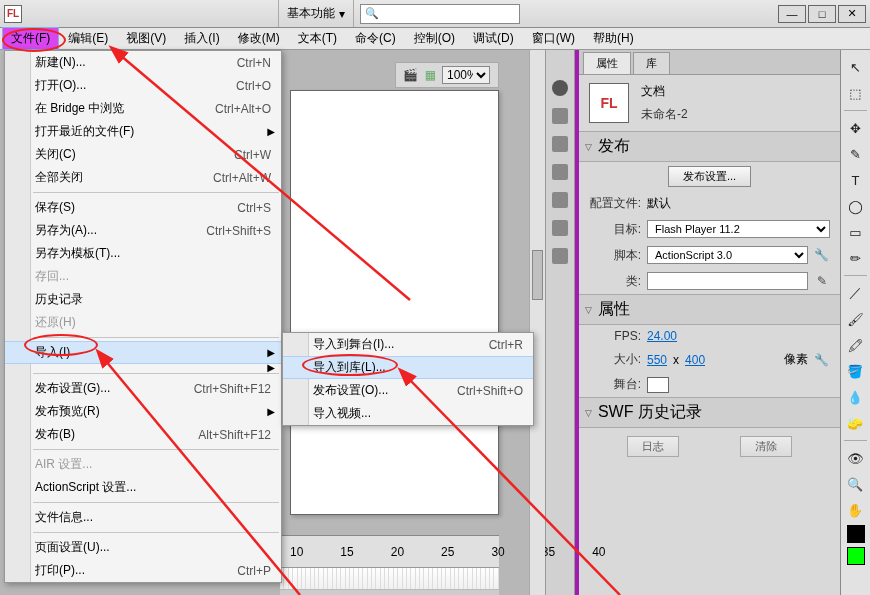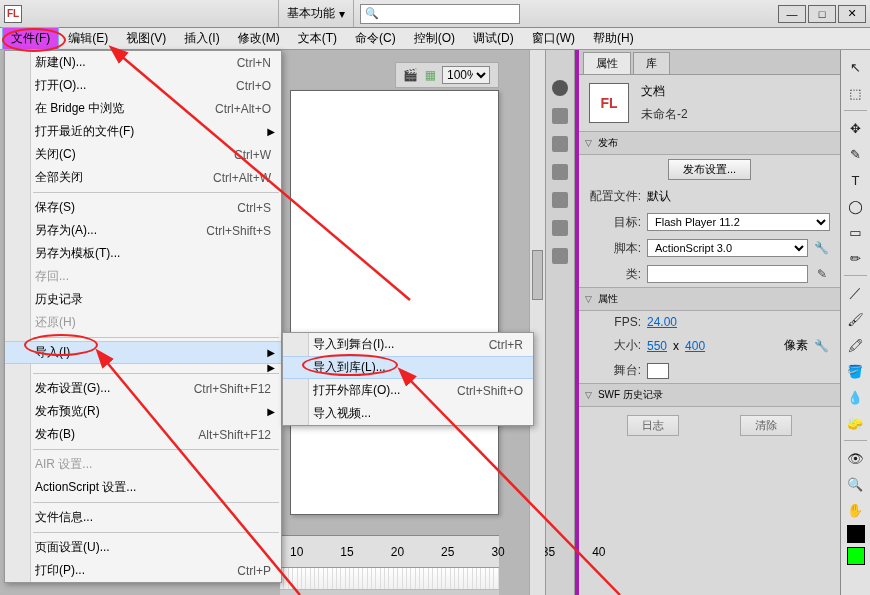--- a/index.html
+++ b/index.html
@@ -49,21 +49,21 @@
 .icondock .dp { width:16px;height:16px; background:#888; border-radius:2px;}
 .scrollbar-v { width:16px; background:#e2e2e2; border-left:1px solid #aaa; position:relative;}
 .scrollbar-v .thumb { position:absolute; left:2px; right:2px; top:200px; height:50px; background:#c0c0c0; border:1px solid #888;}
 
 
 .props { width:265px; background:#d9d9d9; border-left:4px solid #a21caf; display:flex; flex-direction:column;}
 .props .tabs { display:flex; background:#c8c8c8; border-bottom:1px solid #999; padding:2px 4px 0; gap:2px;}
 .props .tabs .tab { padding:3px 12px; background:#d9d9d9; border:1px solid #999; border-bottom:none; font-size:11px;}
 .props .tabs .tab.active { background:#e8e8e8;}
 .props .section { padding:8px 10px;}
-.props .hdr { display:flex; align-items:center; gap:6px; padding:4px 6px; background:#cfcfcf; border-top:1px solid #aaa; border-bottom:1px solid #aaa; font-size:10px; cursor:default;}
+.props .hdr { display:flex; align-items:center; gap:6px; padding:4px 6px; background:#cfcfcf; border-top:1px solid #aaa; border-bottom:1px solid #aaa; font-size:16px; cursor:default;}
 .props .hdr::before { content:"▽"; font-size:9px; color:#555;}
 .props .row { display:flex; align-items:center; padding:4px 10px; gap:6px; font-size:11px;}
 .props .row label { width:52px; text-align:right; color:#333;}
 .props input.text, .props select { flex:1; border:1px solid #888; background:#fff; padding:1px 3px; font-size:11px; height:18px;}
 .props .btn { border:1px solid #888; background:linear-gradient(#fafafa,#ddd); padding:2px 14px; font-size:11px; cursor:default;}
 .props .doc-icon { width:40px;height:40px; background:#fff; border:1px solid #666; display:flex;align-items:center;justify-content:center; font-weight:bold; color:#c33; font-size:14px;}
 .link-val { color:#06c; text-decoration:underline; cursor:pointer;}
 .colorchip { width:22px; height:16px; border:1px solid #666; background:#fff;}
 .wrench { width:16px;height:16px; display:inline-flex;align-items:center;justify-content:center; color:#444;}
 
@@ -200,21 +200,21 @@
 <div class="dropdown" id="submenu" style="left:282px; top:332px; min-width:235px;">
   <div class="gutter"></div>
 <div class="mi">
       <span class="label">导入到舞台(I)...</span>
       <span class="sc">Ctrl+R</span>
     </div>
     <div class="mi highlight">
       <span class="label">导入到库(L)...</span>
     </div>
     <div class="mi">
-      <span class="label">打开外部库(O)...</span>
+      <span class="label">发布设置(O)...</span>
       <span class="sc">Ctrl+Shift+O</span>
     </div>
     <div class="mi">
       <span class="label">导入视频...</span>
     </div>
   </div>
 
 <div class="content">
   <div class="stage-area">
     <div class="doc-toolbar">

